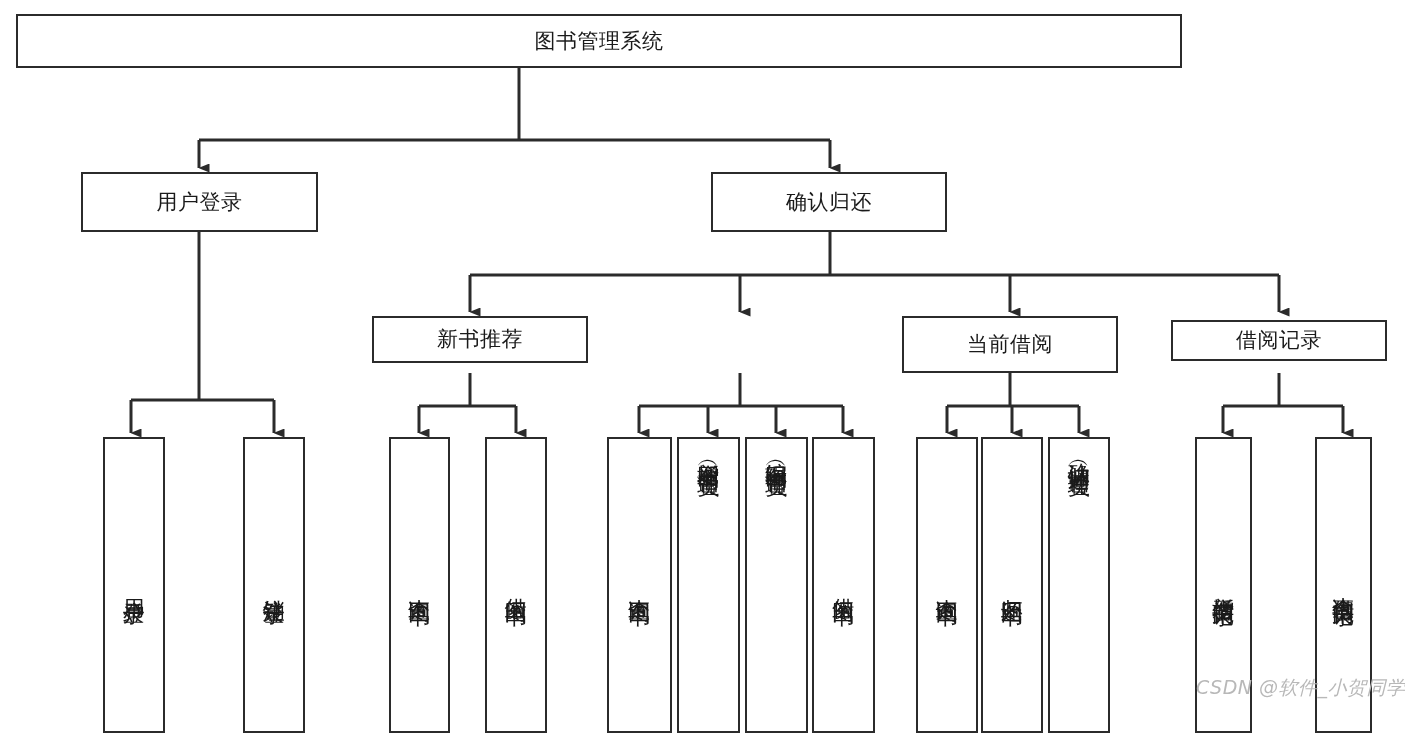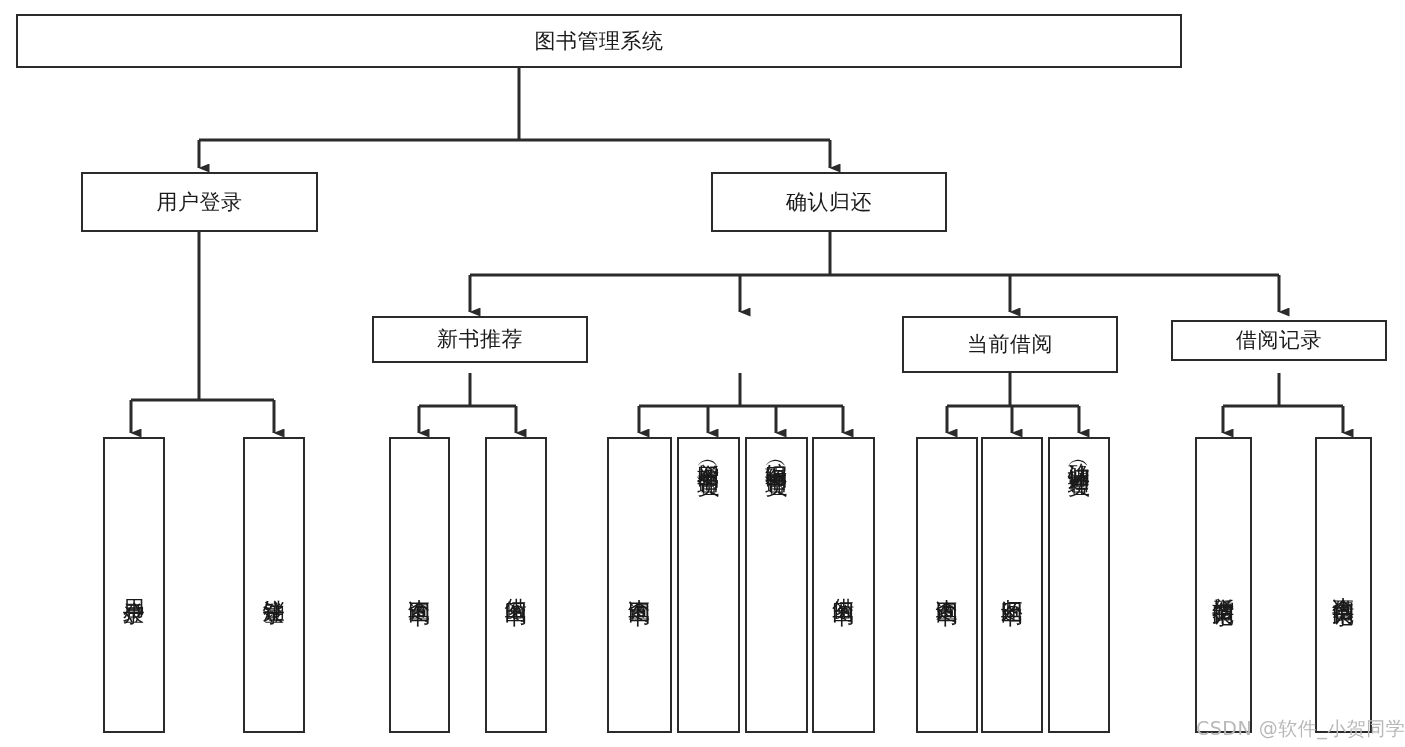--- a/index.html
+++ b/index.html
@@ -178,15 +178,15 @@
   <div class="node leaf" style="left:1048px;top:437px;width:62px;height:296px;">
     <span class="label">确认归还（管理员）</span>
   </div>
   <div class="node leaf centered" style="left:1195px;top:437px;width:57px;height:296px;">
     <span class="label">新增借阅记录</span>
   </div>
   <div class="node leaf centered" style="left:1315px;top:437px;width:57px;height:296px;">
     <span class="label">查询借阅记录</span>
   </div>
 
-  <div class="watermark" style="left:1196px;top:716px;">CSDN @软件_小贺同学</div>
+  <div class="watermark" style="left:1196px;top:675px;font-style:italic;">CSDN @软件_小贺同学</div>
 
 </div>
 
 </body></html>

